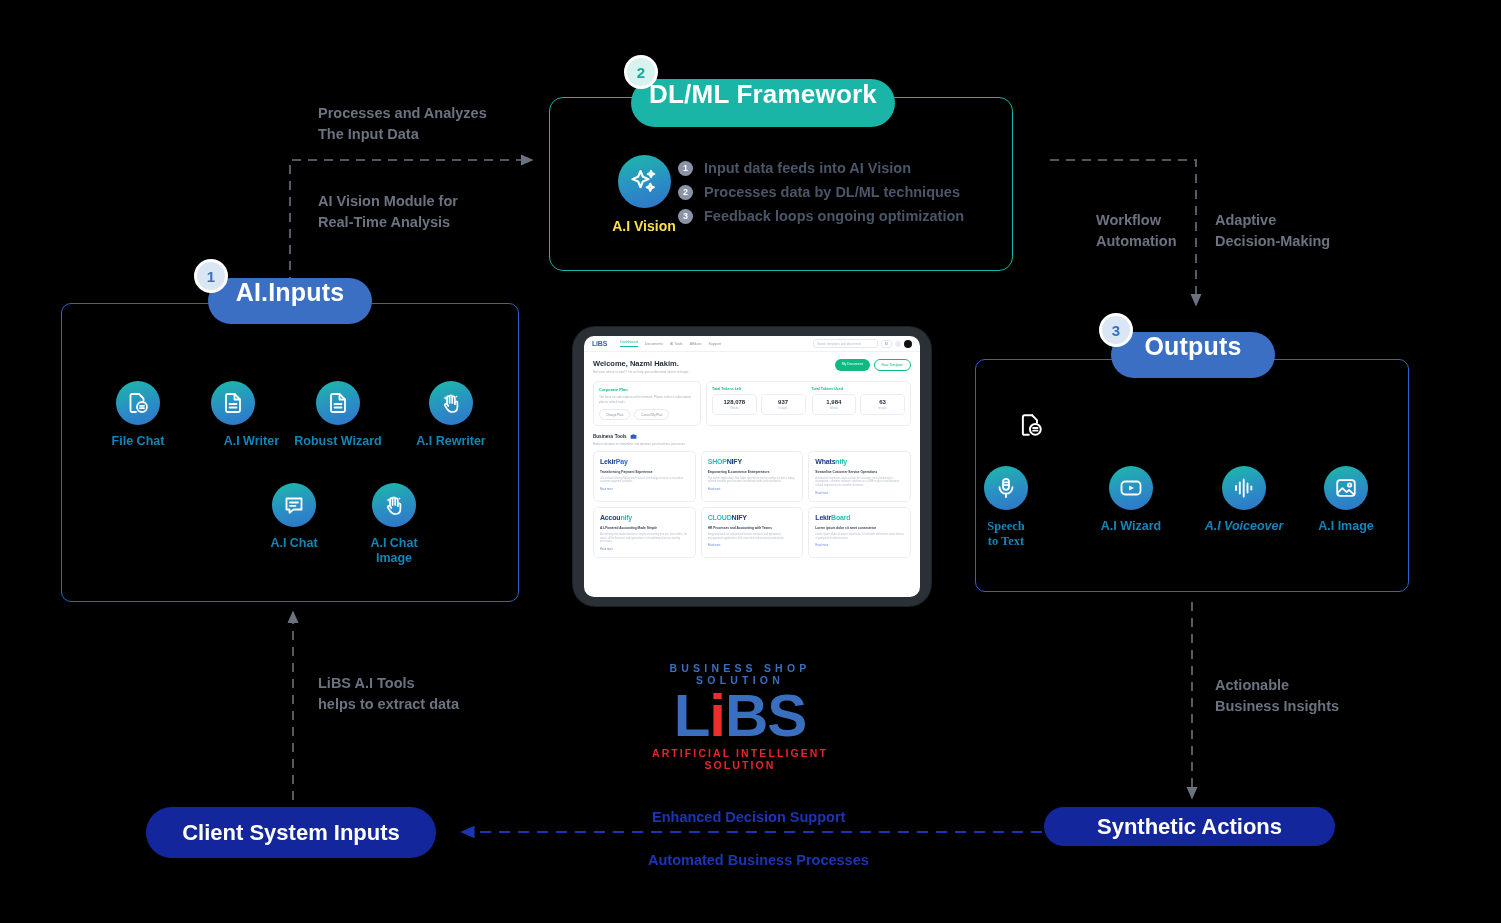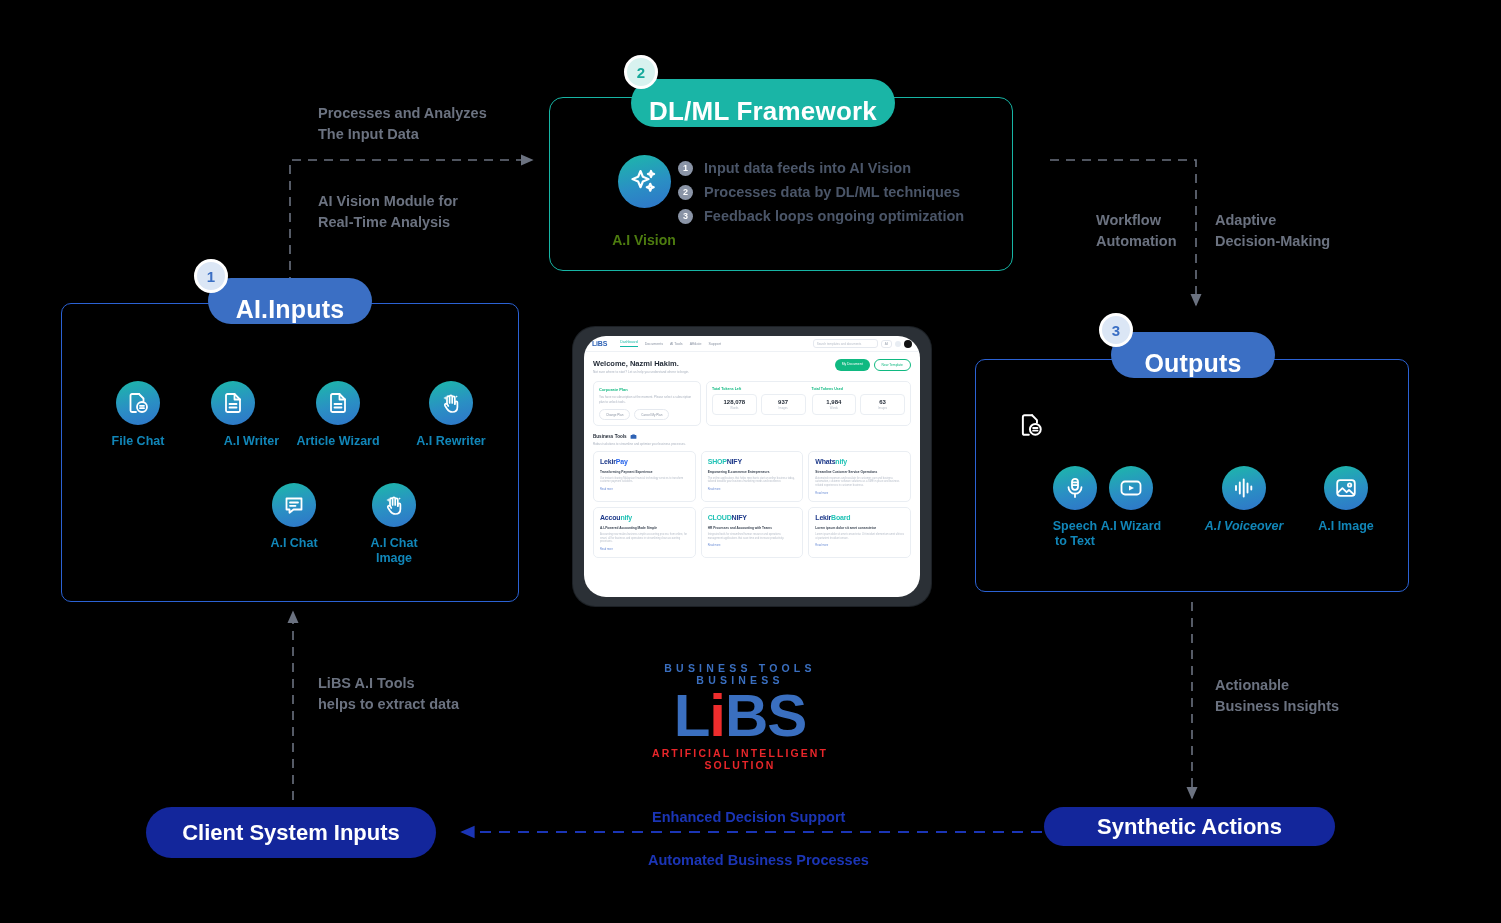--- a/index.html
+++ b/index.html
@@ -10,21 +10,21 @@
   
   .abs{position:absolute;}
 
   
   .panel{position:absolute;border-radius:10px;box-sizing:border-box;}
   .panel-inputs{left:61px;top:303px;width:458px;height:299px;border:1.5px solid #2b62d4;}
   .panel-outputs{left:975px;top:359px;width:434px;height:233px;border:1.5px solid #2b62d4;}
   .panel-dlml{left:549px;top:97px;width:464px;height:174px;border:1.5px solid #17b5a5;border-radius:14px;}
 
   
-  .pill{position:absolute;display:flex;align-items:flex-end;justify-content:center;
+  .pill{position:absolute;display:flex;align-items:flex-start;justify-content:center;
         border-radius:26px;color:#fff;font-weight:bold;letter-spacing:.2px;}
   .pill-inputs{left:208px;top:278px;width:164px;height:46px;background:#3b6fc4;font-size:25px;}
   .pill-outputs{left:1111px;top:332px;width:164px;height:46px;background:#3b6fc4;font-size:25px;}
   .pill-dlml{left:631px;top:79px;width:264px;height:48px;background:#1ab5a6;font-size:26px;border-radius:26px;}
 
   .num-badge{position:absolute;width:34px;height:34px;border-radius:50%;
     background:#dbe6f5;border:3px solid #ffffff;box-sizing:border-box;
     display:flex;align-items:center;justify-content:center;
     font-size:15px;font-weight:bold;color:#3b6fc4;}
   .num-1{left:194px;top:259px;}
@@ -38,21 +38,21 @@
         display:flex;align-items:center;justify-content:center;}
   .circ svg{width:24px;height:24px;display:block;}
   .tool-lbl{margin-top:9px;font-size:12.5px;font-weight:bold;color:#1186b8;line-height:1.22;}
 
   
   .vision-wrap{position:absolute;left:594px;top:155px;width:100px;text-align:center;}
   .vision-circ{width:53px;height:53px;border-radius:50%;margin:0 auto;
      background:linear-gradient(165deg,#1cb9a9 0%,#2a8fc4 55%,#2f74c9 100%);
      display:flex;align-items:center;justify-content:center;}
   .vision-circ svg{width:30px;height:30px;}
-  .vision-lbl{margin-top:24px;font-size:14px;font-weight:bold;color:#4d7c0f;}
+  .vision-lbl{margin-top:10px;font-size:14px;font-weight:bold;color:#fde047;}
   .bullets{position:absolute;left:678px;top:160px;width:330px;}
   .bullet{display:flex;align-items:center;margin-bottom:8px;}
   .bdot{width:15px;height:15px;border-radius:50%;background:#8a94a6;color:#fff;
         font-size:9px;display:flex;align-items:center;justify-content:center;
         flex:0 0 15px;font-weight:bold;margin-right:11px;}
   .btxt{font-size:14.5px;color:#4a5568;font-weight:bold;}
 
   
   .clbl{position:absolute;font-size:14.5px;color:#6b7280;font-weight:bold;line-height:1.42;}
   .clbl-blue{position:absolute;font-size:14.5px;color:#1b35b5;font-weight:bold;line-height:1.42;}
@@ -68,21 +68,21 @@
   .logo-top{font-size:10.5px;font-weight:bold;letter-spacing:4.2px;color:#3a6fc0;}
   .logo-mid{font-size:60px;font-weight:bold;letter-spacing:-1px;line-height:.96;color:#3a6fc0;
             margin:1px 0 0 0;position:relative;display:inline-block;}
   .logo-mid .i-red{color:#ee2d2d;}
   .logo-bot{font-size:10.5px;font-weight:bold;letter-spacing:2.1px;color:#e8262a;margin-top:2px;}
 
   
   .tablet{position:absolute;left:573px;top:327px;width:358px;height:279px;
           background:#2b3036;border-radius:22px;padding:9px 11px;box-sizing:border-box;
           box-shadow:0 0 0 1px #1c2025;}
-  .screen{width:100%;height:100%;background:#fff;border-radius:22px;overflow:hidden;position:relative;}
+  .screen{width:100%;height:100%;background:#fff;border-radius:10px;overflow:hidden;position:relative;}
 
   .dnav{height:15px;border-bottom:1px solid #eef1f5;display:flex;align-items:center;
         padding:0 8px;gap:6px;}
   .dlogo{font-size:7px;font-weight:bold;color:#2f63b5;letter-spacing:-.2px;}
   .dnav-items{display:flex;gap:7px;margin-left:7px;}
   .dnav-it{font-size:3.6px;color:#8b94a3;display:flex;align-items:center;gap:1.5px;}
   .dnav-it.active{color:#14b8a6;border-bottom:.8px solid #14b8a6;padding-bottom:2px;}
   .dsearch{margin-left:auto;display:flex;align-items:center;gap:3px;}
   .dsearch-box{width:60px;height:7px;border:.5px solid #e5e9ef;border-radius:3px;
         font-size:3px;color:#b6bdc8;display:flex;align-items:center;padding-left:3px;}
@@ -189,21 +189,21 @@
   </div>
 
   <div class="tool" style="left:292px;top:381px;">
     <div class="circ">
       <svg viewBox="0 0 24 24" fill="none" stroke="#fff" stroke-width="1.8" stroke-linecap="round" stroke-linejoin="round">
         <path d="M13.5 3H6.5A1.5 1.5 0 0 0 5 4.5v15A1.5 1.5 0 0 0 6.5 21h11a1.5 1.5 0 0 0 1.5-1.5V8.5z"></path>
         <path d="M13.5 3v5.5H19"></path>
           <path d="M8.5 13h7M8.5 16.5h7"></path>
       </svg>
     </div>
-    <div class="tool-lbl">Article Wizard</div>
+    <div class="tool-lbl">Robust Wizard</div>
   </div>
 
   <div class="tool" style="left:405px;top:381px;">
     <div class="circ">
       <svg viewBox="0 0 24 24" fill="none" stroke="#fff" stroke-width="1.7" stroke-linecap="round" stroke-linejoin="round">
         <path d="M8 13V6.5a1.3 1.3 0 0 1 2.6 0V12m0-1.2V5.6a1.3 1.3 0 0 1 2.6 0V12m0-.8V6.6a1.3 1.3 0 0 1 2.6 0V13"></path>
         <path d="M15.8 13v-1.4a1.3 1.3 0 0 1 2.6 0V16c0 3.2-2.2 5-5 5-2.6 0-4-1-5.3-3L6 14.7c-.5-.9 0-1.8.9-2 .6-.2 1.2.1 1.5.7l.9 1.6"></path>
         <path d="M6.2 5.2l.5 1.4 1.4.5-1.4.5-.5 1.4-.5-1.4L4.3 7l1.4-.5z" fill="#fff" stroke="none"></path>
         <path d="M17.6 4.3l.35 1 1 .35-1 .35-.35 1-.35-1-1-.35 1-.35z" fill="#fff" stroke="none"></path>
       </svg>
@@ -278,21 +278,21 @@
 
   <div class="abs" style="left:1018px;top:412px;">
     <svg width="26" height="26" viewBox="0 0 24 24" fill="none" stroke="#fff" stroke-width="1.8" stroke-linecap="round" stroke-linejoin="round">
       <path d="M13 3H6a1.5 1.5 0 0 0-1.5 1.5v15A1.5 1.5 0 0 0 6 21h4"></path>
       <path d="M13 3l4.5 4.5V10"></path>
         <circle cx="16" cy="16" r="5"></circle>
       <path d="M14 14.8h4M14 17.2h4"></path>
     </svg>
   </div>
 
-  <div class="tool" style="left:1029px;top:466px;">
+  <div class="tool" style="left:960px;top:466px;font-family:Liberation Serif, serif;">
     <div class="circ">
       <svg viewBox="0 0 24 24" fill="none" stroke="#fff" stroke-width="1.8" stroke-linecap="round" stroke-linejoin="round">
         <rect x="9" y="2.8" width="6" height="11" rx="3"></rect>
         <path d="M5.5 11.2a6.5 6.5 0 0 0 13 0"></path>
           <path d="M12 17.7V21"></path>
         <path d="M9.6 6.4h4.8M9.6 9.2h4.8"></path>
       </svg>
     </div>
     <div class="tool-lbl">Speech<br>to Text</div>
   </div>
@@ -328,21 +328,21 @@
   </div>
 
   <div class="cap cap-left">
     <span>Client System Inputs</span>
   </div>
   <div class="cap cap-right">
     <span>Synthetic Actions</span>
   </div>
 
   <div class="logo">
-    <div class="logo-top">BUSINESS TOOLS BUSINESS</div>
+    <div class="logo-top">BUSINESS SHOP SOLUTION</div>
     <div class="logo-mid">L<span class="i-red">i</span>BS</div>
     <div class="logo-bot">ARTIFICIAL INTELLIGENT SOLUTION</div>
   </div>
 
   <div class="tablet">
     <div class="screen">
 
       <div class="dnav">
         <div class="dlogo">LiBS</div>
         <div class="dnav-items">

